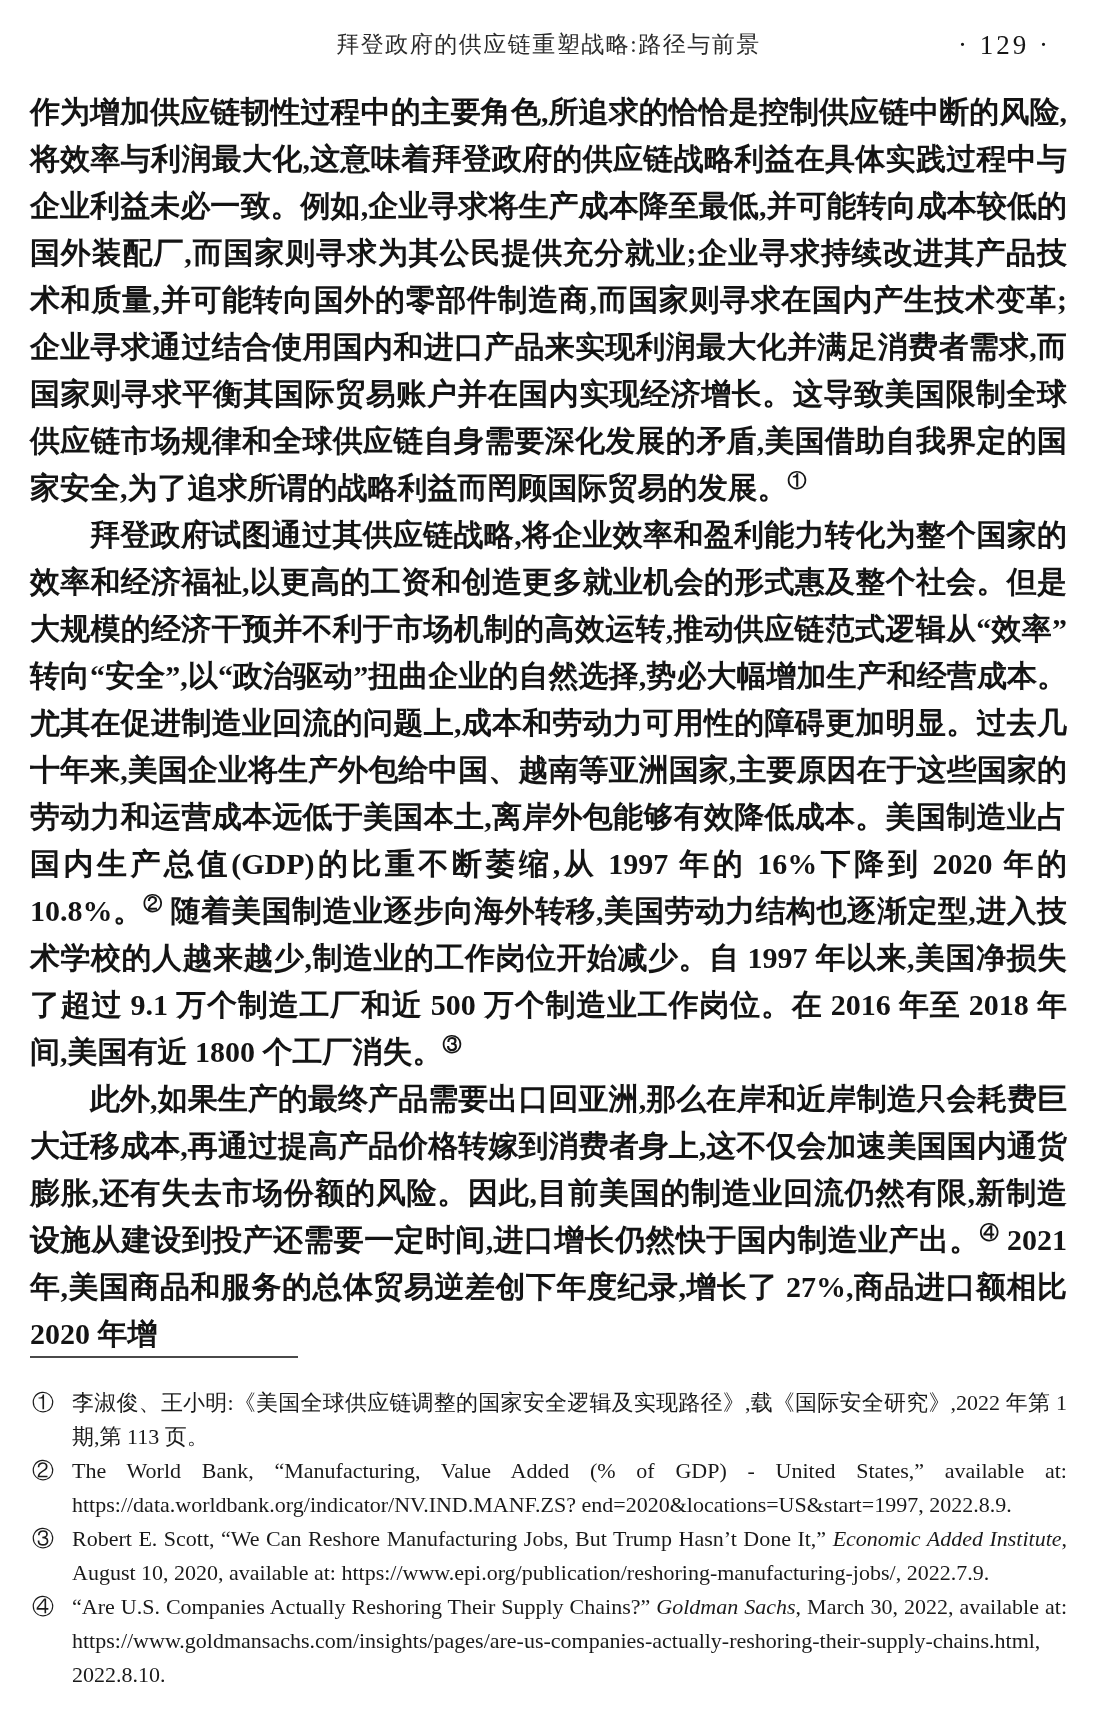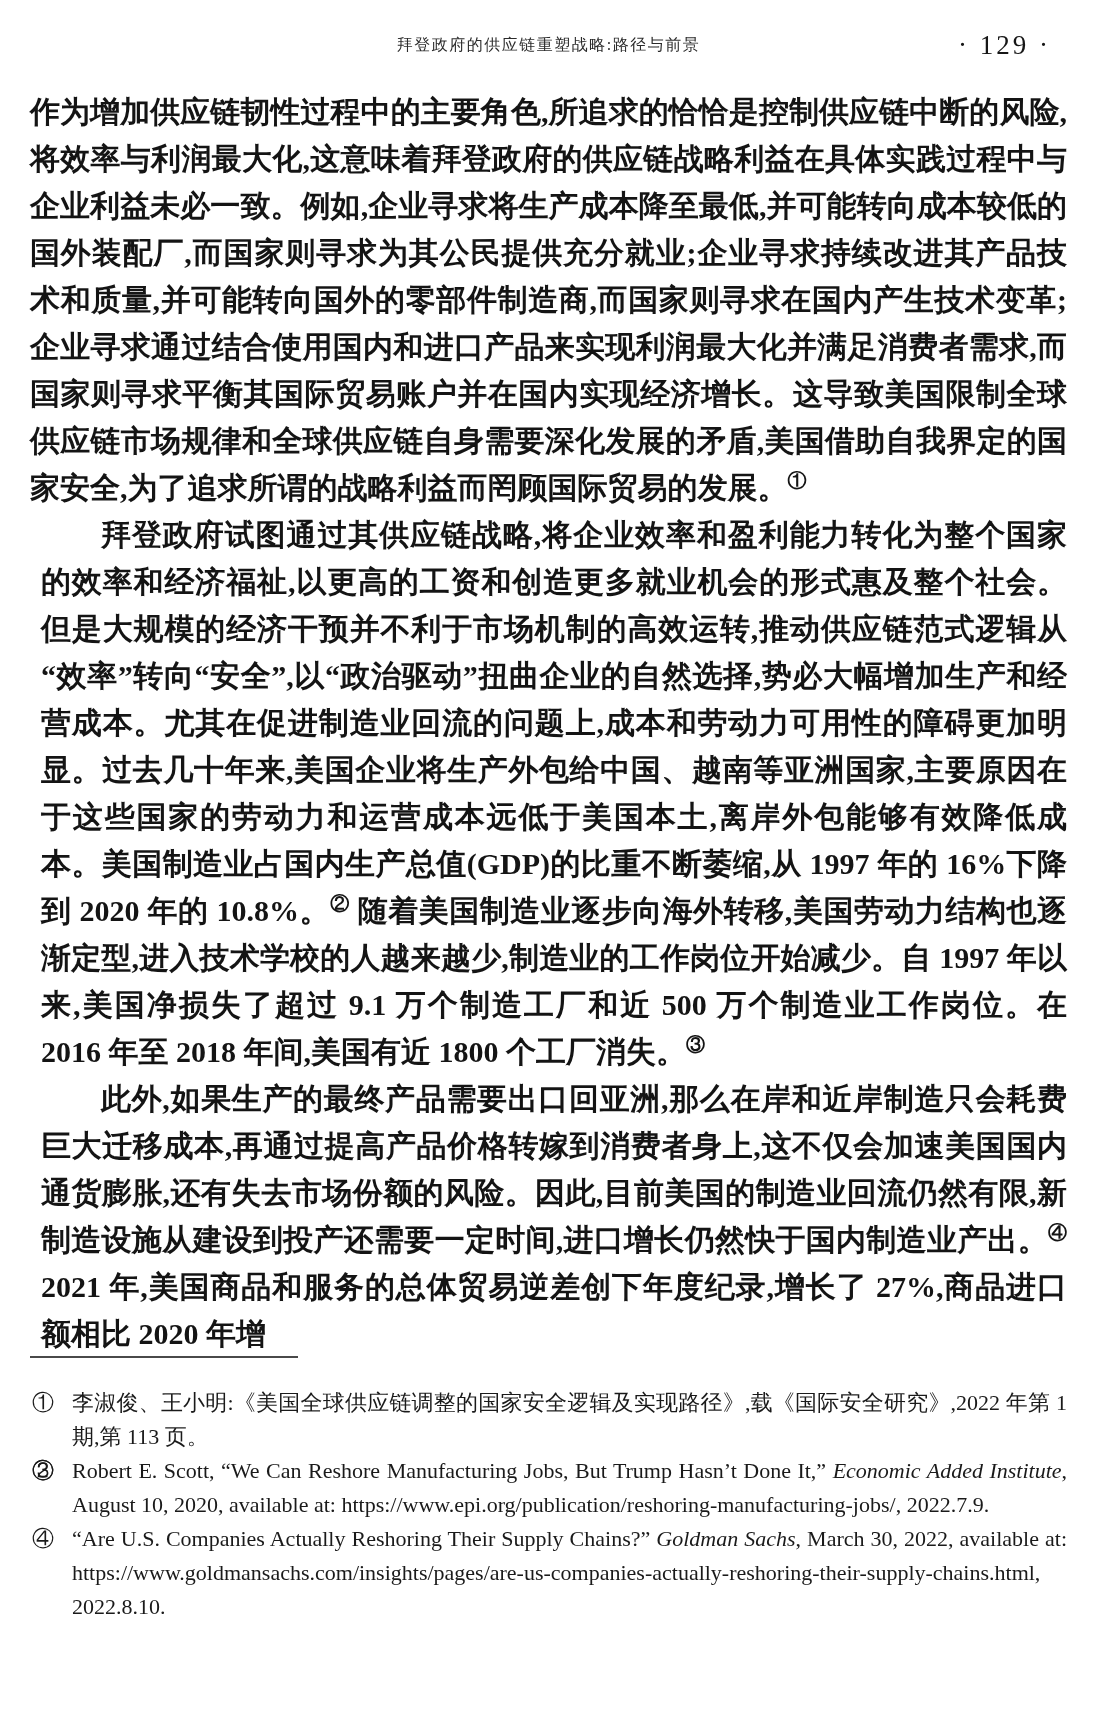--- a/index.html
+++ b/index.html
@@ -9,21 +9,21 @@
     background:#ffffff;
     color:#111111;
     font-family:"Liberation Serif","DejaVu Serif",serif;
     overflow:hidden;
   }
 
   
   .running-header { position:absolute; top:28px; left:30px; right:30px; height:36px; }
   .running-title {
     text-align:center;
-    font-size:16px;
+    font-size:23px;
     letter-spacing:1.5px;
     color:#2b2b2b;
     line-height:34px;
   }
   .page-number {
     position:absolute; right:16px; top:0;
     font-size:27px;
     letter-spacing:3px;
     color:#161616;
     line-height:34px;
@@ -32,21 +32,21 @@
   
   .body-text {
     position:absolute; top:88px; left:30px; right:30px;
     font-size:30px;
     line-height:47px;
     text-align:justify;
     text-justify:inter-character;
     color:#141414;
   }
   .para { margin:0;font-weight:bold; }
-  .para.indent { text-indent:2em;margin-left:11px; }
+  .para.indent { text-indent:2em; }
   sup.fn-ref {
     font-size:19px;
     vertical-align:super;
     line-height:0;
   }
 
   
   .footnotes { position:absolute; top:1356px; left:30px; right:30px; }
   .fn-rule { width:268px; height:2px; background:#4a4a4a; margin:0 0 28px 0; }
   .fn-item {
@@ -79,20 +79,21 @@
   <div class="footnotes">
     <div class="fn-rule"></div>
 
     <div class="fn-item">
       <span class="fn-num">①</span>
       <span>李淑俊、王小明:《美国全球供应链调整的国家安全逻辑及实现路径》,载《国际安全研究》,2022 年第 1 期,第 113 页。</span>
     </div>
 
     <div class="fn-item">
       <span class="fn-num">②</span>
+      <span>The World Bank, “Manufacturing, Value Added (% of GDP) - United States,” available at: https://data.worldbank.org/indicator/NV.IND.MANF.ZS? end=2020&amp;locations=US&amp;start=1997, 2022.8.9.</span>
     </div>
 
     <div class="fn-item">
       <span class="fn-num">③</span>
       <span>Robert E. Scott, “We Can Reshore Manufacturing Jobs, But Trump Hasn’t Done It,” </span><span class="em">Economic Added Institute</span><span>, August 10, 2020, available at: https://www.epi.org/publication/reshoring-manufacturing-jobs/, 2022.7.9.</span>
     </div>
 
     <div class="fn-item">
       <span class="fn-num">④</span>
       <span>“Are U.S. Companies Actually Reshoring Their Supply Chains?” </span><span class="em">Goldman Sachs</span><span>, March 30, 2022, available at: https://www.goldmansachs.com/insights/pages/are-us-companies-actually-reshoring-their-supply-chains.html, 2022.8.10.</span>

